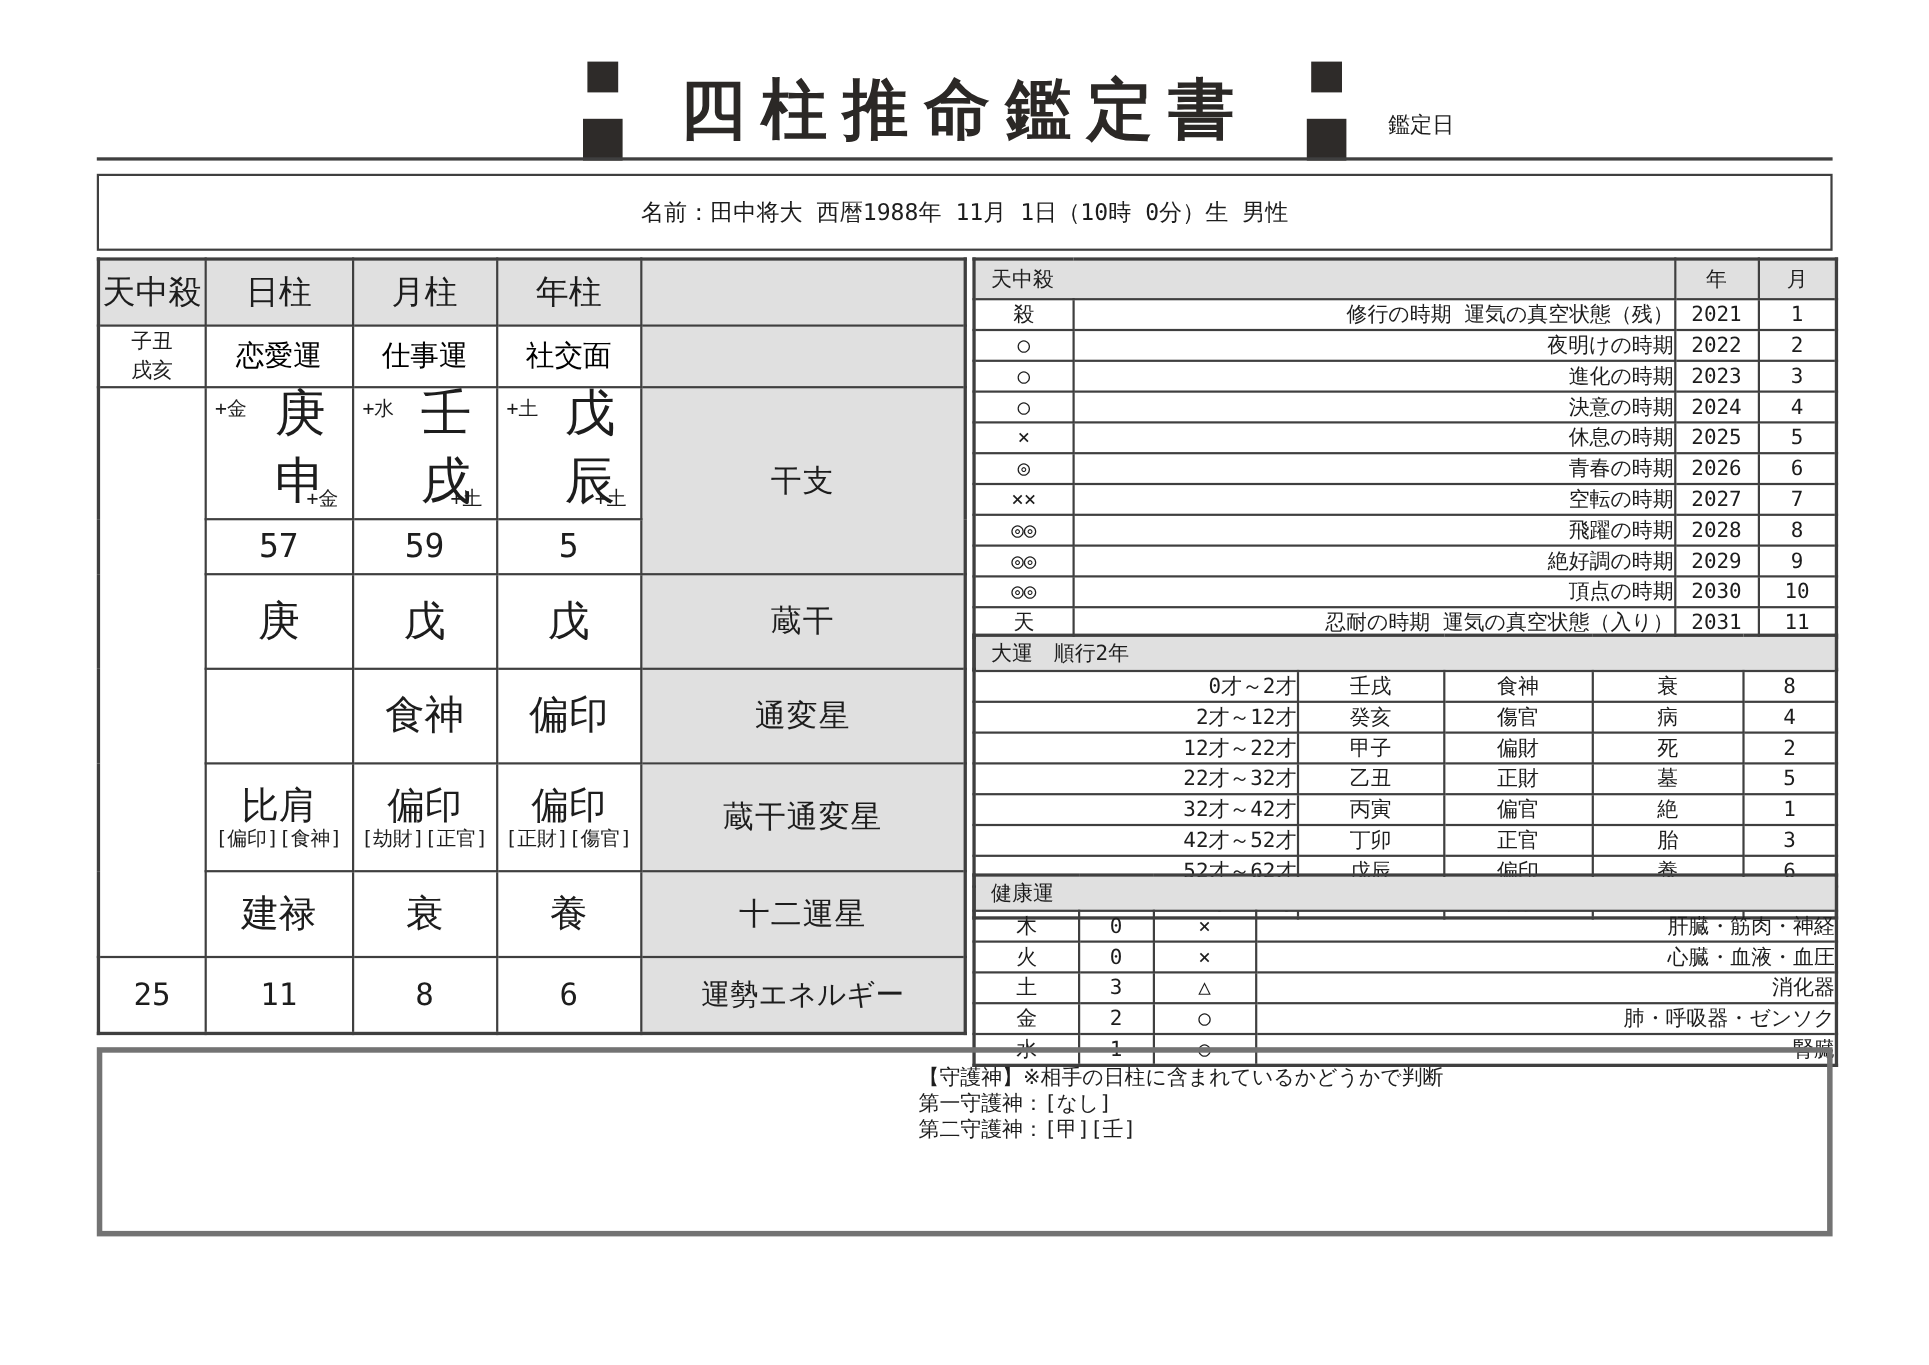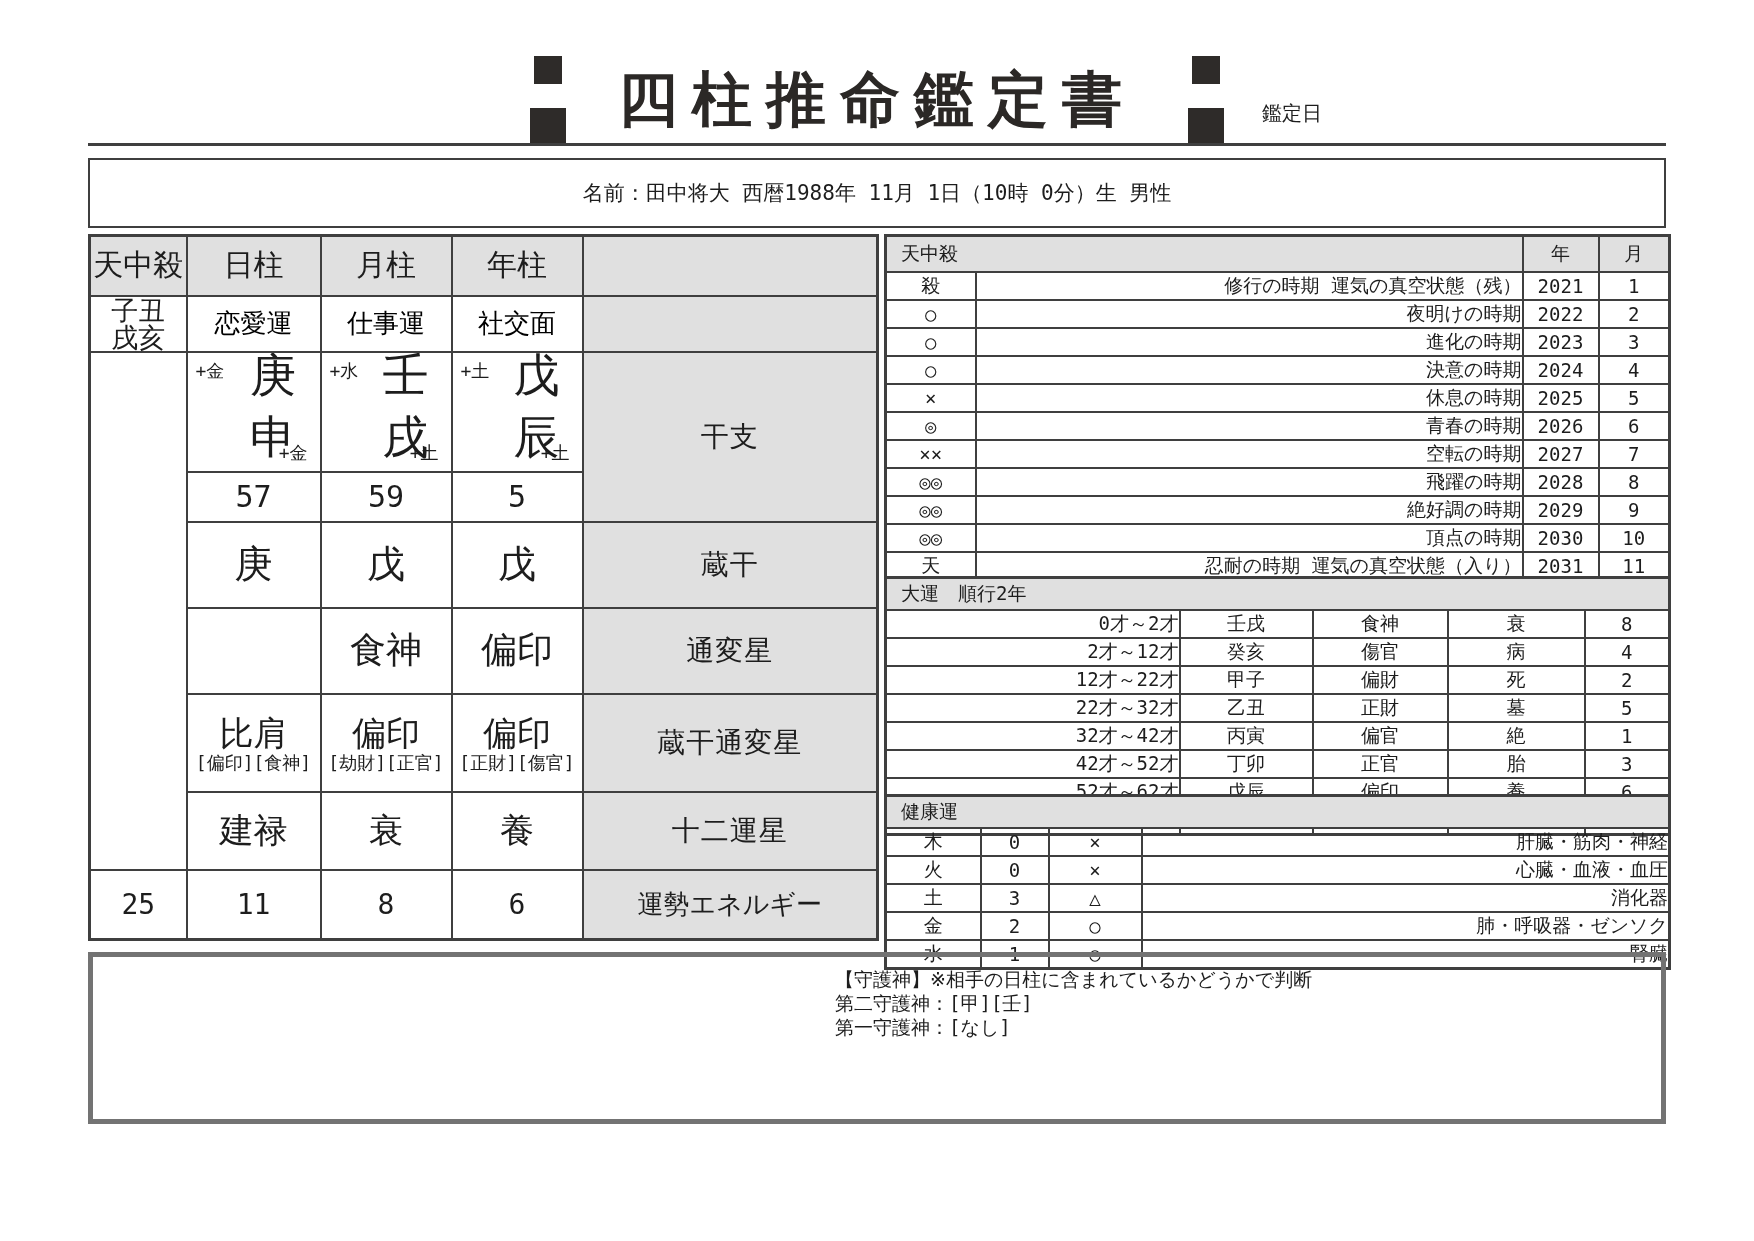--- a/index.html
+++ b/index.html
@@ -20,21 +20,21 @@
   table{border-collapse:collapse;table-layout:fixed;}
   td{border:2px solid #3f3f3f;padding:0;overflow:hidden;vertical-align:middle;}
   .gray{background:#e0e0e0;}
   .c{text-align:center;}
   
   .pillar-wrap{position:absolute;left:88px;top:234px;}
   .pillar-table{width:788px;border:3px solid #3f3f3f;}
   .r1{height:60px;} .r2{height:56px;} .r3{height:120px;} .r4{height:50px;} .r5{height:86px;}
   .r6{height:86px;} .r7{height:98px;} .r8{height:78px;} .r9{height:70px;}
   .r1 td{font-size:30px;}
-  .tenchu-val{font-size:27px;line-height:27px;}
+  .tenchu-val{font-size:19px;line-height:27px;}
   .aspect{font-size:26px;color:#000000;}
   .kanshi-cell{position:relative;}
   .el-top{position:absolute;left:8px;top:6px;font-size:18px;}
   .el-bottom{position:absolute;right:12px;bottom:6px;font-size:18px;}
   .kanshi-big{position:absolute;left:0;right:0;top:50%;transform:translateY(-54%);text-align:center;font-size:46px;letter-spacing:2px;margin-left:41px;}
   .num{font-size:30px;}
   .zokan-cell{font-size:38px;}
   .tsuhen-cell{font-size:36px;}
   .zt-main{font-size:34px;line-height:40px;}
   .zt-sub{font-size:18px;line-height:20px;}
@@ -375,17 +375,17 @@
         <td class="c">水</td>
         <td class="c">1</td>
         <td class="c sym">○</td>
         <td class="txt">腎臓</td>
       </tr>
   </tbody>
     </table>
 
   <div class="guardian-box">
     <div>【守護神】※相手の日柱に含まれているかどうかで判断</div>
+    <div>第一守護神：[なし]</div>
     <div>第二守護神：[甲][壬]</div>
-    <div>第一守護神：[なし]</div>
   </div>
 
 </div>
 
 </body></html>

